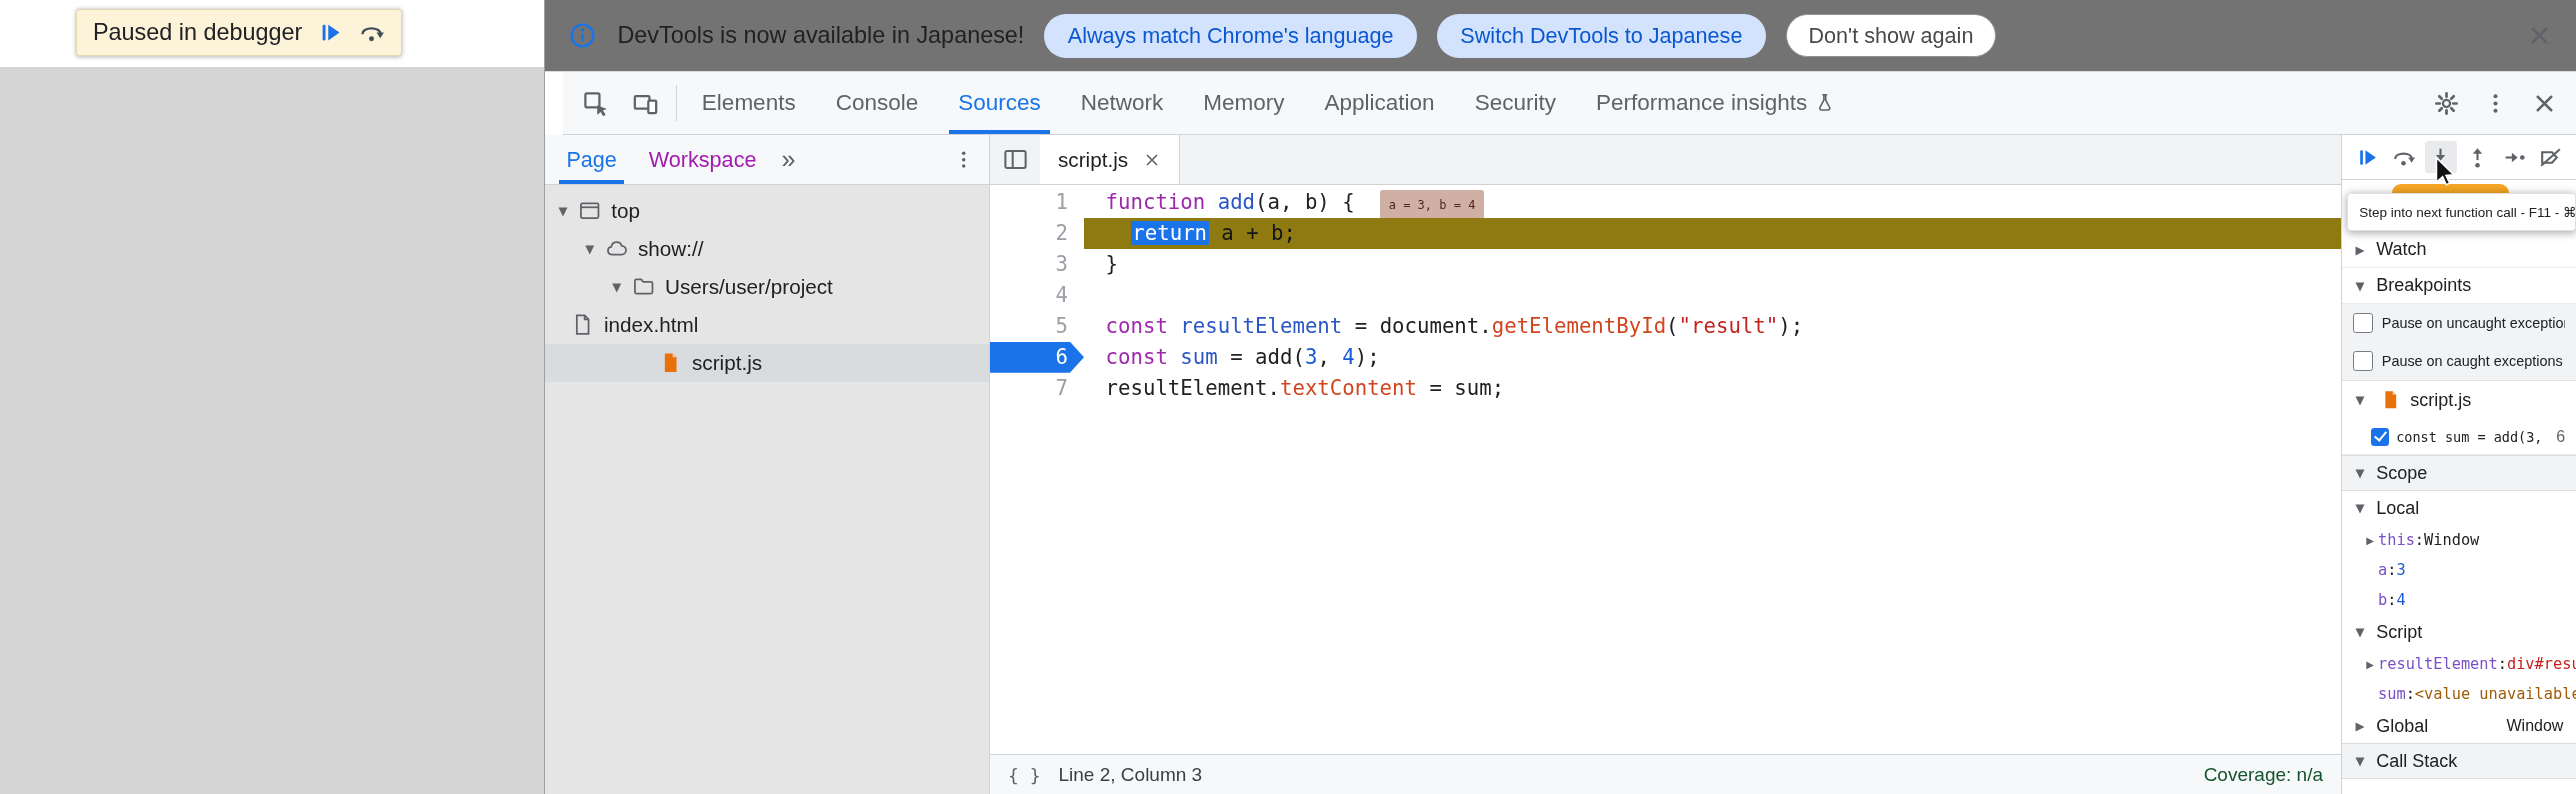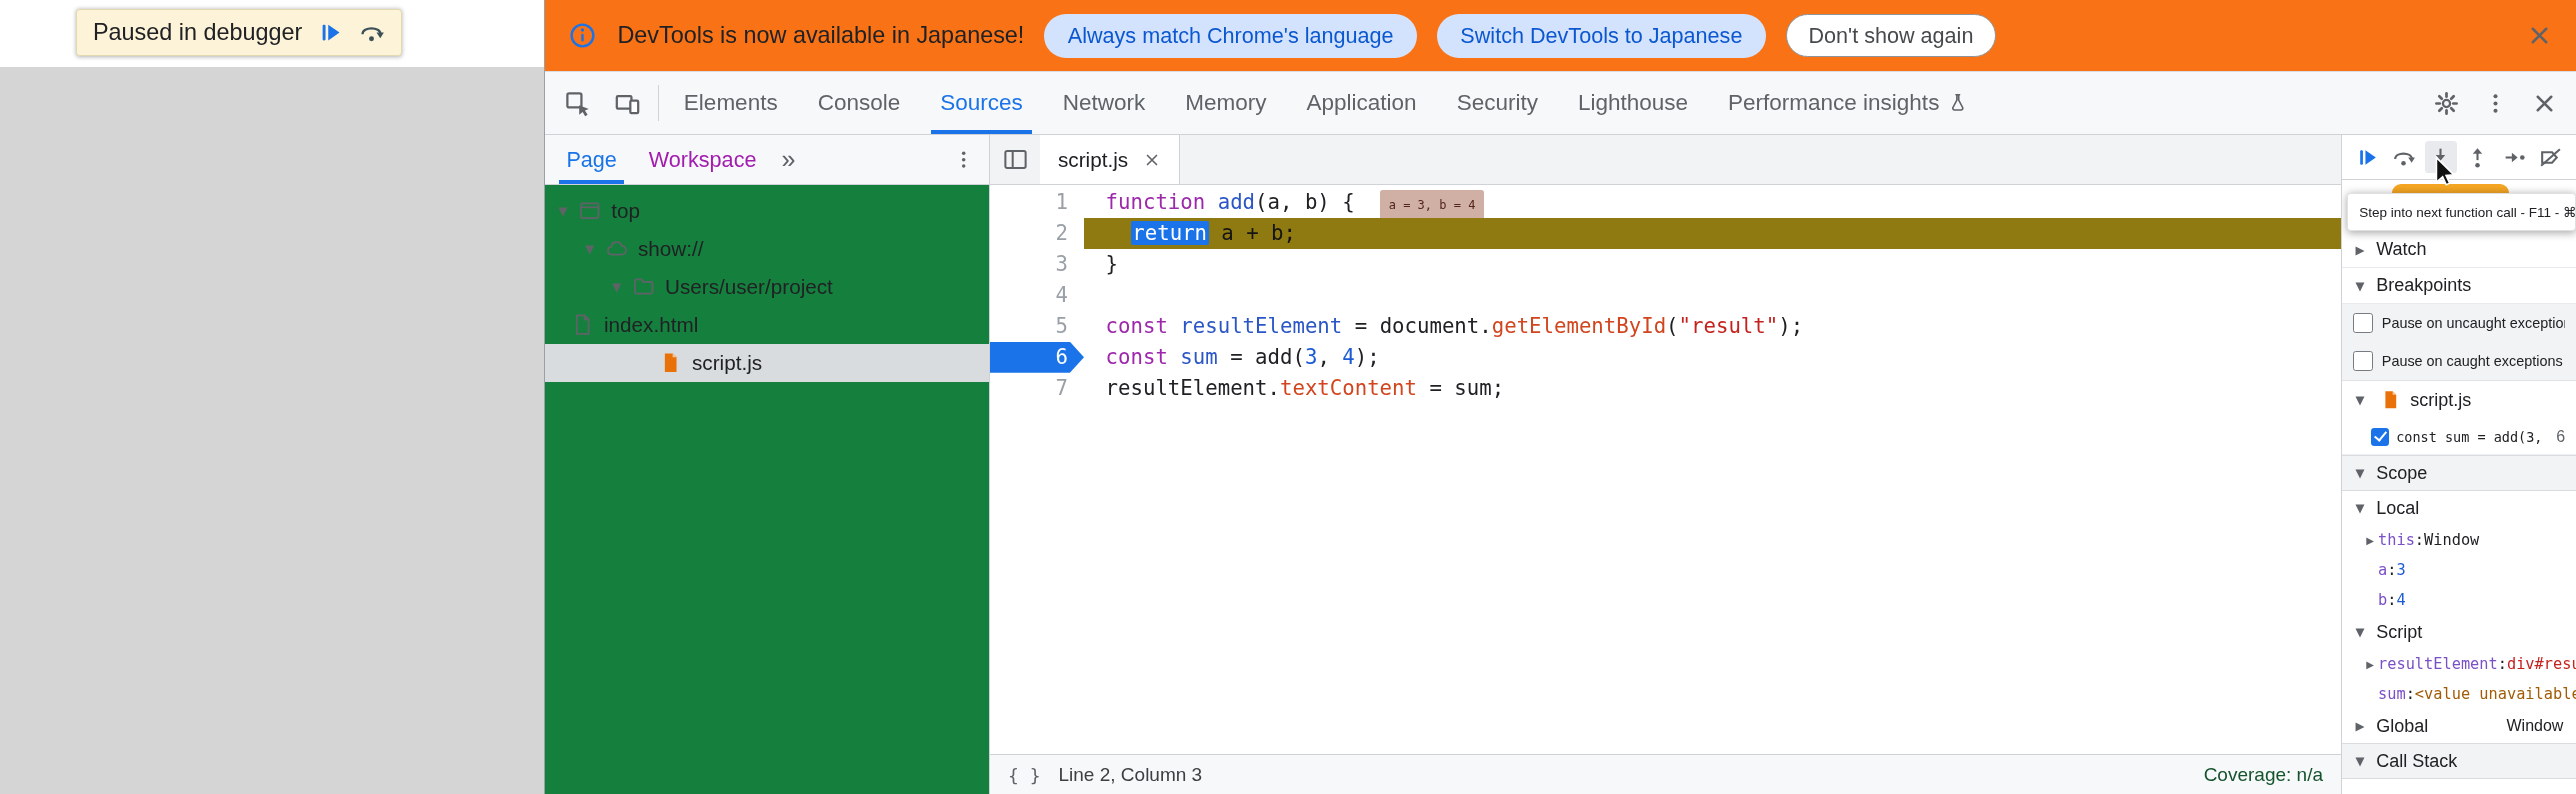--- a/index.html
+++ b/index.html
@@ -14,33 +14,33 @@
     gap:14.4px; padding:0 16px; background:#fcf3d8; border:0.9px solid #e3d9b0; border-radius:3.6px;
     box-shadow:0 0.9px 4.5px rgba(0,0,0,.3); font-size:23.4px; color:#202124; z-index:2; white-space:nowrap; }
   .pb-btn { background:none; border:none; display:flex; padding:0; cursor:pointer; }
   .pb-btn svg { width:27px; height:27px; }
   .pb-btn.accent { color:#1a73e8; }
   .pb-btn.dark { color:#3c5059; }
 
   
   .devtools { flex:1; display:flex; flex-direction:column; background:#fff; border-left:0.9px solid #9aa0a6; min-width:0; }
 
-  .infobar { height:72px; flex:none; display:flex; align-items:center; gap:20px; padding:0 23.4px; border-bottom:0.9px solid #dadce0; background:#f97316; }
+  .infobar { height:72px; flex:none; display:flex; align-items:center; gap:20px; padding:0 23.4px; border-bottom:0.9px solid #dadce0; background:#737373; }
   .infobar-msg { font-size:23.4px; color:#202124; white-space:nowrap; }
   .pill { font-size:21.6px; border-radius:36px; padding:9px 23.4px; border:none; font-family:inherit; cursor:pointer; white-space:nowrap; }
   .pill.filled { background:#d3e3fd; color:#0b57d0; }
   .pill.outlined { background:#fff; color:#474a4d; border:1.8px solid #8f9499; padding:7.2px 21.6px; }
   .infobar-close { margin-left:auto; }
   .icon { display:inline-flex; }
   .icon svg { display:block; }
   .icon-btn { background:none; border:none; color:#5f6368; display:flex; align-items:center; justify-content:center; cursor:pointer; }
   .icon-btn svg { width:27px; height:27px; }
   .infobar .icon svg { width:29px; height:29px; }
 
-  .main-toolbar { height:63px; flex:none; display:flex; align-items:stretch; background:#f7f8f9; border-bottom:0.9px solid #cfd3d6; padding-left:7.2px; }
+  .main-toolbar { height:63px; flex:none; display:flex; align-items:stretch; background:#f7f8f9; border-bottom:0.9px solid #cfd3d6; padding-left:7.2px;margin-left:18px; }
   .main-toolbar > .icon-btn { width:50px; }
   .vdiv { width:0.9px; background:#cfd3d6; margin:12.6px 5.4px; }
   .tabs { display:flex; }
   .tab { display:flex; align-items:center; gap:7.2px; padding:0 20px; font-size:22.5px; color:#5f6368; position:relative; cursor:pointer; white-space:nowrap; }
   .tab.active { color:#1a73e8; }
   .tab.active::after { content:""; position:absolute; left:10.8px; right:10.8px; bottom:0; height:3.6px; background:#1a73e8; }
   .tab .icon svg { width:21.6px; height:21.6px; }
   .toolbar-right { margin-left:auto; display:flex; align-items:center; padding-right:7.2px; }
   .toolbar-right .icon-btn { width:49px; }
 
@@ -48,21 +48,21 @@
 
   
   .navigator { width:445px; flex:none; display:flex; flex-direction:column; border-right:0.9px solid #cfd3d6; min-width:0; }
   .nav-tabs { height:50px; flex:none; display:flex; align-items:center; background:#f7f8f9; border-bottom:0.9px solid #cfd3d6; padding:0 5.4px; }
   .nav-tab { padding:0 16px; font-size:21.6px; color:#a21caf; height:100%; display:flex; align-items:center; position:relative; cursor:pointer; }
   .nav-tab.active { color:#1a73e8; }
   .nav-tab.active::after { content:""; position:absolute; left:9px; right:9px; bottom:0; height:3.6px; background:#1a73e8; }
   .nav-overflow { font-size:25px; color:#5f6368; padding:0 9px; cursor:pointer; }
   .nav-tabs .icon-btn { margin-left:auto; width:40px; }
   .nav-tabs .icon-btn svg { width:23.4px; height:23.4px; }
-  .tree { flex:1; background:#15803d; padding-top:7.2px; overflow:hidden; }
+  .tree { flex:1; background:#e5e5e5; padding-top:7.2px; overflow:hidden; }
   .tree-row { height:38px; display:flex; align-items:center; font-size:20.7px; color:#202124; cursor:pointer; white-space:nowrap; }
   .tree-row.selected { background:#d9dcdf; }
   .tri { width:21.6px; flex:none; text-align:center; font-size:11.7px; color:#5f6368; font-family:"DejaVu Sans", sans-serif; }
   .tri.r::before { content:"▶"; }
   .tri.d::before { content:"▼"; }
   .tri.none::before { content:""; }
   .ticon { width:32px; flex:none; display:flex; justify-content:center; color:#5f6368; }
   .ticon svg { width:23.4px; height:23.4px; }
   .tree-label { margin-left:5.4px; }
 
@@ -210,23 +210,20 @@
           <div class="tab">
             <span>Memory</span>
           </div>
           <div class="tab">
             <span>Application</span>
           </div>
           <div class="tab">
             <span>Security</span>
           </div>
           <div class="tab">
-            <span>Lighthouse</span>
-          </div>
-          <div class="tab">
             <span>Performance insights</span>
             <span class="icon">
               <svg viewBox="0 0 24 24" aria-hidden="true">
                 <path d="M10 3h4M11 3v6l-4.5 8.5A2 2 0 0 0 8.3 20h7.4a2 2 0 0 0 1.8-2.5L13 9V3" fill="none" stroke="currentColor" stroke-width="1.8" stroke-linecap="round"></path>
               </svg>
             </span>
           </div>
         </div>
       <div class="toolbar-right">
         <button class="icon-btn">

